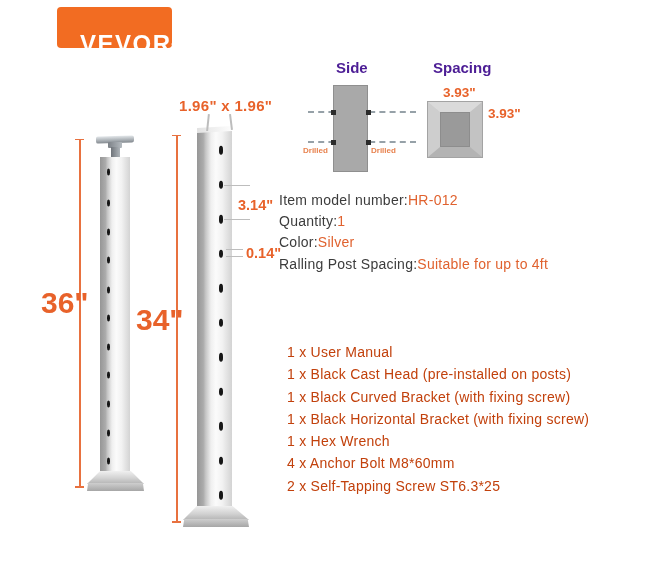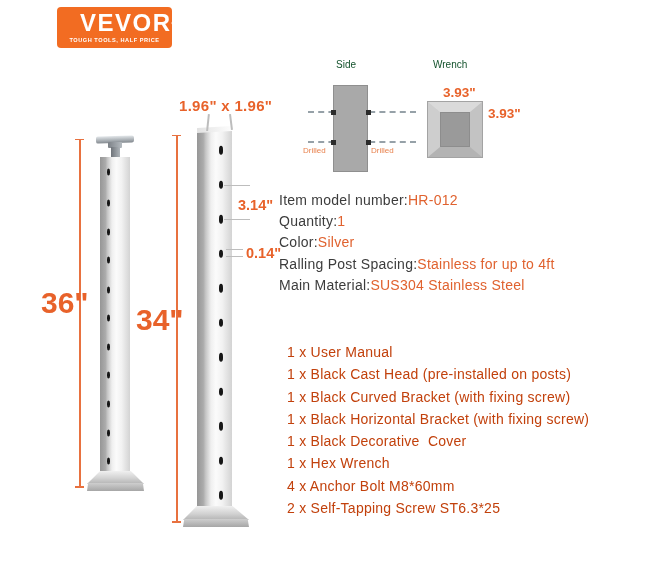--- a/index.html
+++ b/index.html
@@ -3,22 +3,22 @@
 <meta charset="utf-8">
 <style>
   * { margin:0; padding:0; box-sizing:border-box; }
   html,body { background:#ffffff; }
   body { font-family:"Liberation Sans", sans-serif; }
   .stage { position:relative; width:650px; height:581px; background:#ffffff; overflow:hidden; }
 
   
   .logo { position:absolute; left:57px; top:7px; width:115px; height:41px;
           background:#F26C22; border-radius:4px; text-align:center; }
-  .logo-word { margin-top:3px; font-size:24px; font-weight:bold; letter-spacing:1.5px;
-               color:#ffffff; line-height:26px;padding-left:23px; }
+  .logo-word { margin-top:20px; font-size:24px; font-weight:bold; letter-spacing:1.5px;
+               color:#ffffff; line-height:34px;padding-left:23px; }
   .logo-reg { font-size:8px; vertical-align:top; position:relative; top:1px; color:#fff; font-weight:bold; }
   .logo-tag { font-size:5.6px; font-weight:bold; letter-spacing:0.55px; color:#ffffff; margin-top:1px; }
 
   
   .post-body { position:absolute;
     background:linear-gradient(90deg,#969696 0%,#ababab 18%,#c6c6c6 25%,#efefef 40%,#fbfbfb 54%,#f2f2f2 72%,#dedede 90%,#d3d3d3 100%); }
   .post-36-body { left:100px; top:157px; width:30px; height:316px; }
   .post-34-body { left:197px; top:130px; width:35px; height:378px; }
   .post-34-body::before { content:''; position:absolute; left:0; top:-3px; width:100%; height:5px;
     background:linear-gradient(90deg,#e2e2e2,#fdfdfd); transform:skewY(-3deg); }
@@ -45,27 +45,27 @@
   .mline-36 { left:79px; top:139px; height:348px; }
   .mline-34 { left:176px; top:135px; height:387px; }
   .mcap { position:absolute; height:1.5px; width:9px; background:#E8713F; }
 
   .dim-big { position:absolute; color:#E8622A; font-size:30px; font-weight:bold; }
   .dim-mid { position:absolute; color:#E8622A; font-size:14.5px; font-weight:bold; }
   .dim-cross { position:absolute; left:179px; top:97px; color:#E8622A; font-size:15px; font-weight:bold; letter-spacing:0.3px; }
   .leader { position:absolute; background:#bdbdbd; }
 
   
-  .diagram-title { position:absolute; color:#14532d; font-size:10px; font-weight:normal; }
+  .diagram-title { position:absolute; color:#4c1d95; font-size:15px; font-weight:bold; }
   .side-rect { position:absolute; left:333px; top:85px; width:35px; height:87px;
     background:#a9a9a9; border:1px solid #8f8f8f; z-index:2; }
   .drill-axis { position:absolute; left:308px; width:108px; height:0;
     border-top:2px dashed #96a1a8; z-index:1; }
   .drill-dot { position:absolute; width:5px; height:5px; background:#2b2b2b; z-index:3; }
-  .drilled-label { position:absolute; top:146px; color:#E8824E; font-size:8px; font-weight:normal; z-index:3; }
+  .drilled-label { position:absolute; top:146px; color:#E8824E; font-size:8px; font-weight:bold; z-index:3; }
 
   
   .bottom-square { position:absolute; left:428px; top:102px; width:54px; height:55px;
     border-style:solid; border-width:10px 12px; border-color:#dadada #c3c3c3 #b3b3b3 #cecece;
     background:#9a9a9a; box-shadow:0 0 0 1px #a3a3a3, inset 0 0 0 1px #8d8d8d; }
   .dim-sm { position:absolute; color:#E8622A; font-size:13.5px; font-weight:bold; }
 
   
   .specs { position:absolute; left:279px; top:190px; }
   .spec-row { font-size:14px; line-height:21.2px; letter-spacing:0.25px; color:#3c3c3c; white-space:pre; }
@@ -142,37 +142,35 @@
   <div class="drill-axis" style="top:111px;"></div>
   <div class="drill-axis" style="top:141px;"></div>
   <div class="side-rect"></div>
   <div class="drill-dot" style="left:330.5px; top:109.5px;"></div>
   <div class="drill-dot" style="left:365.5px; top:109.5px;"></div>
   <div class="drill-dot" style="left:330.5px; top:139.5px;"></div>
   <div class="drill-dot" style="left:365.5px; top:139.5px;"></div>
   <div class="drilled-label" style="left:303px;">Drilled</div>
   <div class="drilled-label" style="left:371px;">Drilled</div>
 
-  <div class="diagram-title" style="left:433px; top:59px;">Wrench</div>
+  <div class="diagram-title" style="left:433px; top:59px;">Spacing</div>
   <div class="bottom-square"></div>
   <div class="dim-sm" style="left:443px; top:85px;">3.93"</div>
   <div class="dim-sm" style="left:488px; top:106px;">3.93"</div>
 
   <div class="specs">
     <div class="spec-row"><span>Item model number:</span><span class="spec-value">HR-012</span></div>
     <div class="spec-row"><span>Quantity:</span><span class="spec-value">1</span></div>
     <div class="spec-row"><span>Color:</span><span class="spec-value">Silver</span></div>
-    <div class="spec-row"><span>Ralling Post Spacing:</span><span class="spec-value">Stainless for up to 4ft</span></div>
-    <div class="spec-row"><span>Main Material:</span><span class="spec-value">SUS304 Stainless Steel</span></div>
+    <div class="spec-row"><span>Ralling Post Spacing:</span><span class="spec-value">Suitable for up to 4ft</span></div>
   </div>
 
   <div class="pkg">
     <div class="pkg-row">1 x User Manual</div>
     <div class="pkg-row">1 x Black Cast Head (pre-installed on posts)</div>
     <div class="pkg-row">1 x Black Curved Bracket (with fixing screw)</div>
     <div class="pkg-row">1 x Black Horizontal Bracket (with fixing screw)</div>
-    <div class="pkg-row">1 x Black Decorative  Cover</div>
     <div class="pkg-row">1 x Hex Wrench</div>
     <div class="pkg-row">4 x Anchor Bolt M8*60mm</div>
     <div class="pkg-row">2 x Self-Tapping Screw ST6.3*25</div>
   </div>
 
 </div>
 
 </body></html>

